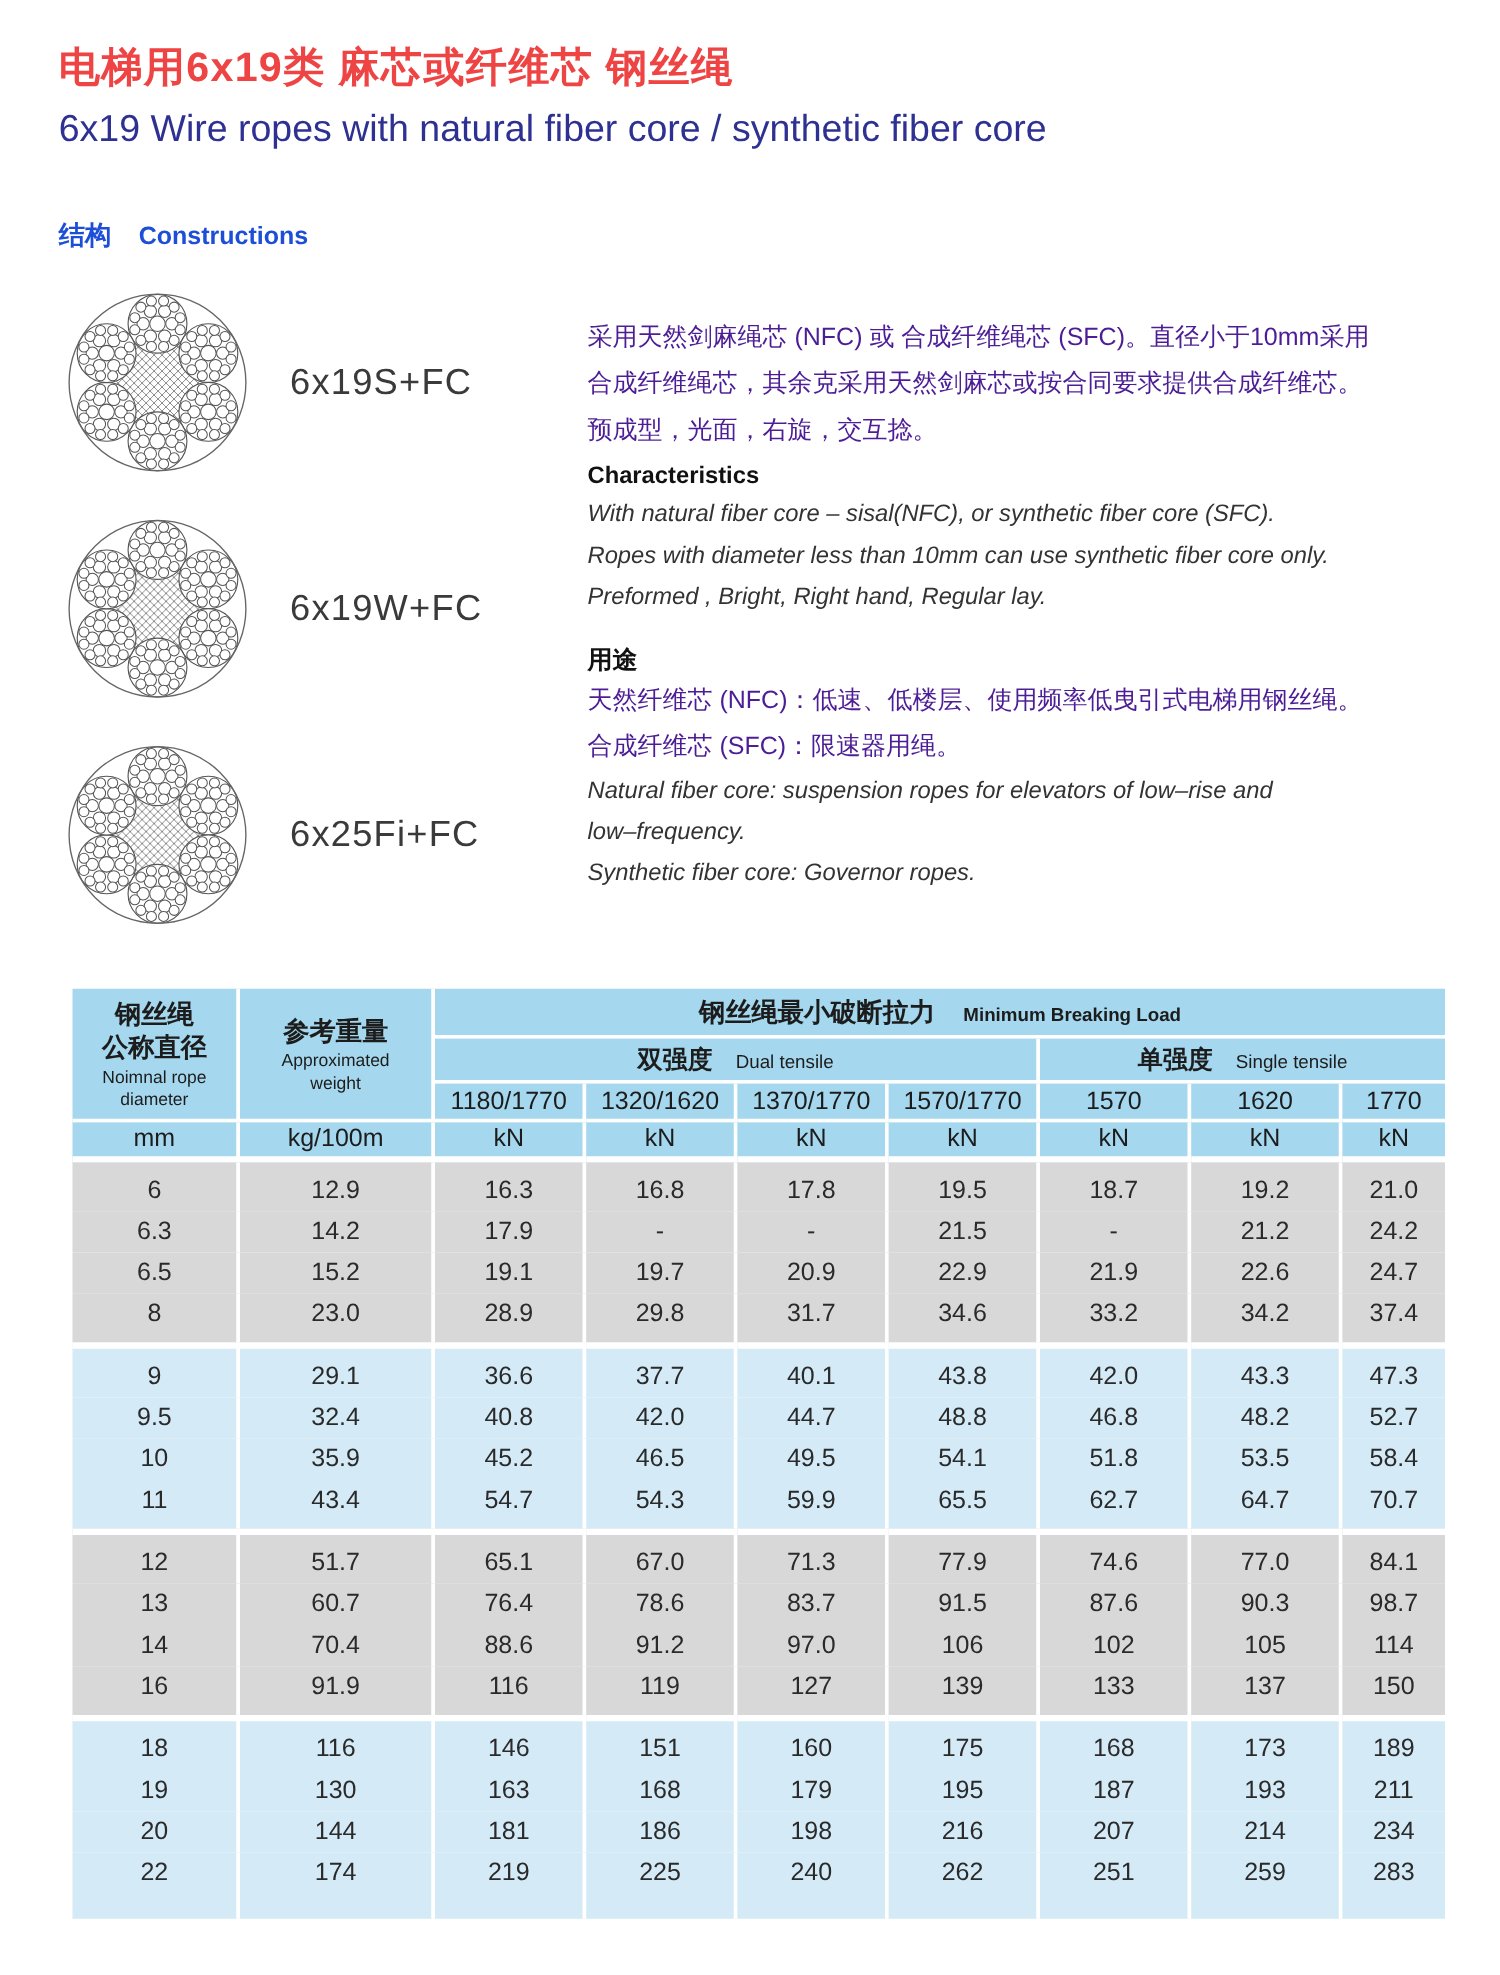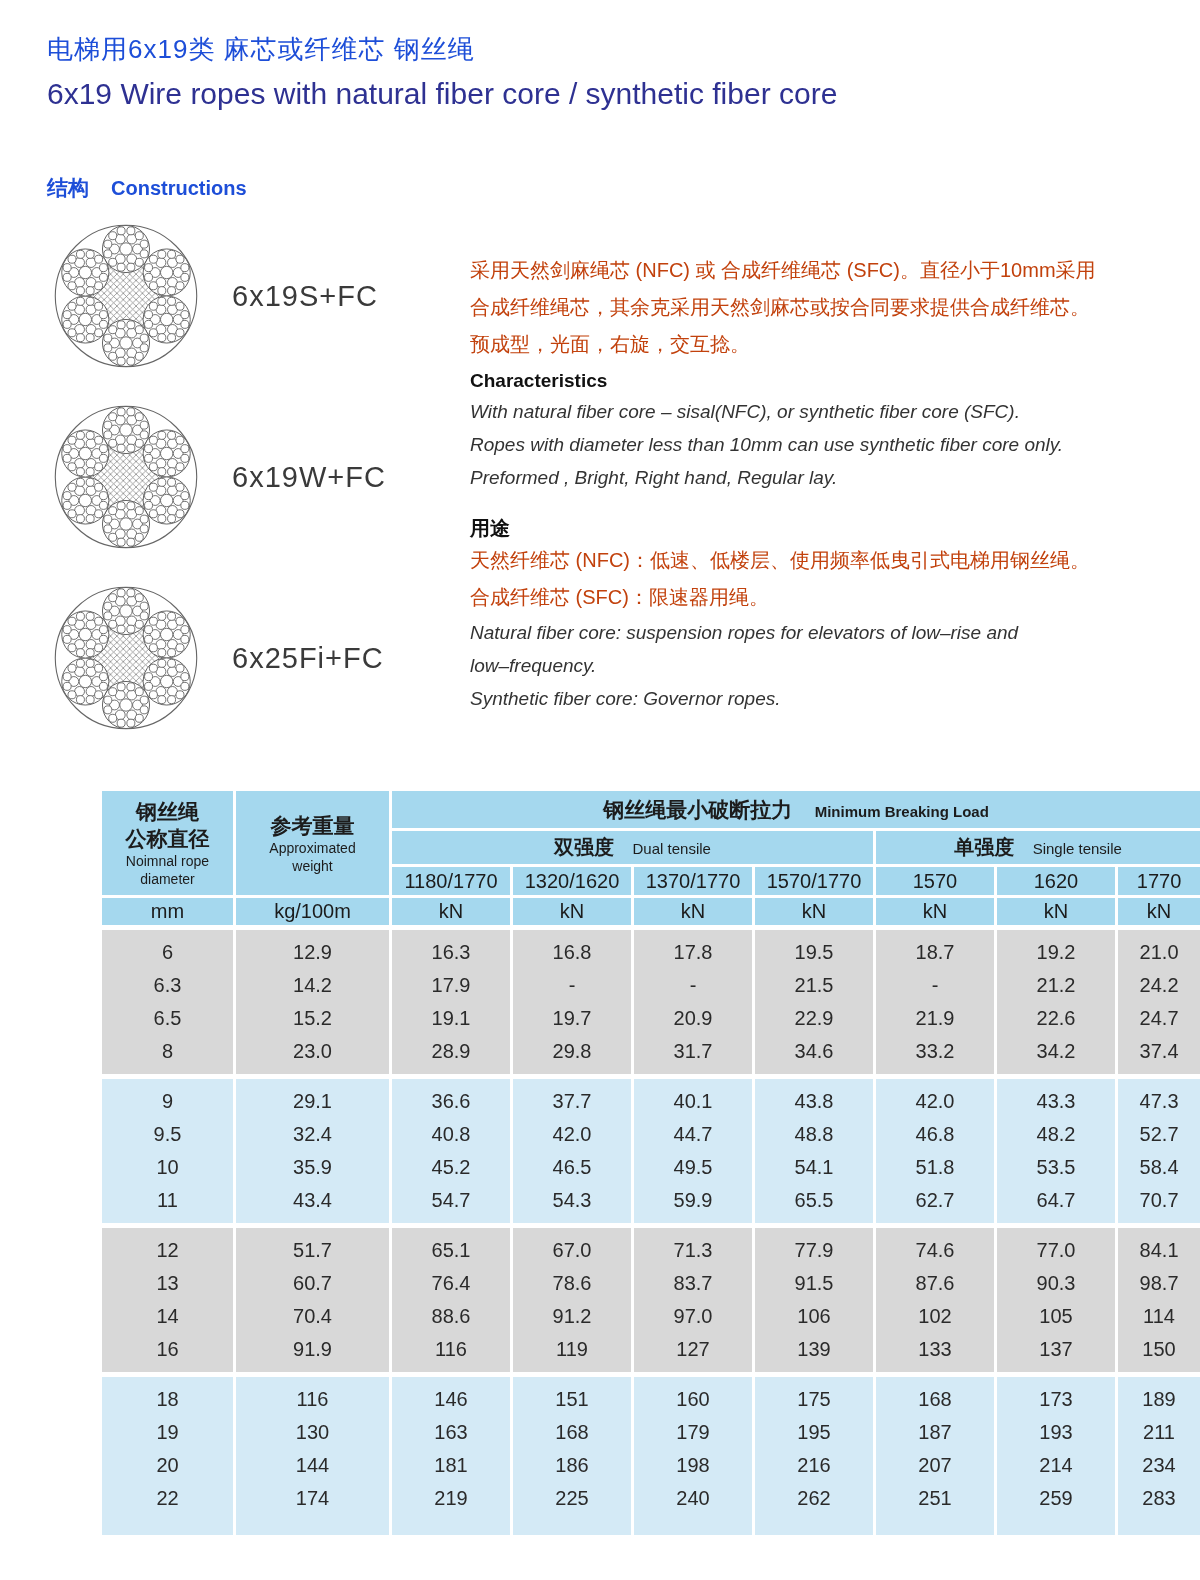--- a/index.html
+++ b/index.html
@@ -2,45 +2,45 @@
 <html><head>
 <meta charset="utf-8">
 <style>
   * { box-sizing: border-box; margin: 0; padding: 0; }
   html,body { background:#fff; }
   body { font-family: "Liberation Sans", "DejaVu Sans", sans-serif; }
   .page { position: relative; width: 1200px; height: 1580px; background: #ffffff; overflow: hidden; }
 
   
   .title-block { position: absolute; left: 47px; top: 32px; }
-  .title-zh { font-size: 26px; font-weight: normal; color: #1d4ed8; letter-spacing: 1px; }
+  .title-zh { font-size: 33px; font-weight: bold; color: #ef4444; letter-spacing: 1px; }
   .title-en { font-size: 30px; font-weight: 500; color: #2e3192; margin-top: 10px; letter-spacing: 0px; text-align: center; }
 
   .section-heading { position: absolute; left: 47px; top: 174px; display: flex; align-items: baseline; gap: 22px; color: #1d4ed8; }
   .section-zh { font-size: 21px; font-weight: bold; }
   .section-en { font-size: 20px; font-weight: bold; }
 
   
-  .constructions { position: absolute; left: 53px; top: 223px; }
+  .constructions { position: absolute; left: 53px; top: 233px; }
   .construction-row { display: flex; align-items: center; margin-bottom: 35px; height: 146px; }
   .rope-figure { width: 146px; height: 146px; flex: 0 0 146px; }
   .rope-figure svg { width: 146px; height: 146px; display: block; }
   .construction-label { margin-left: 33px; font-size: 29px; color: #3a3a3a; letter-spacing: 1px; }
 
   
   .text-col { position: absolute; left: 470px; top: 252px; width: 715px; }
   .h-zh { font-size: 20px; font-weight: bold; color: #111; line-height: 28px; }
   .h-en { font-size: 19px; font-weight: bold; color: #111; line-height: 28px; margin-top: 4px; }
-  .p-zh div { font-size: 20px; color: #c2410c; line-height: 37px; }
+  .p-zh div { font-size: 20px; color: #4c1d95; line-height: 37px; }
   .p-en div { font-size: 19px; color: #333; line-height: 33px; font-style: italic; }
   .block-gap { margin-top: 20px; }
 
   
   .rope-table-wrap { position: absolute; left: 58px; top: 791px; }
-  table.rope-table { border-collapse: separate; border-spacing: 0; table-layout: fixed; width: 1098px; margin-left: 44px; }
+  table.rope-table { border-collapse: separate; border-spacing: 0; table-layout: fixed; width: 1098px; }
   .rope-table th, .rope-table td { text-align: center; vertical-align: middle; font-weight: normal; }
 
   
   .rope-table thead th { background: #a5d8ee; border-right: 3px solid #fff; border-bottom: 3px solid #fff; color: #1c1c1c; }
   .rope-table thead th.no-rb, .rope-table thead th:last-child { border-right: 0; }
   th.h-mbl { height: 40px; }
   th.h-tensile { height: 36px; }
   th.h-grade { height: 31px; font-size: 20px; }
   .rope-table thead tr.units-row th { height: 32px; font-size: 20px; border-bottom: 5px solid #fff; }
   th.h-dia, th.h-wt { padding: 6px 2px; }

